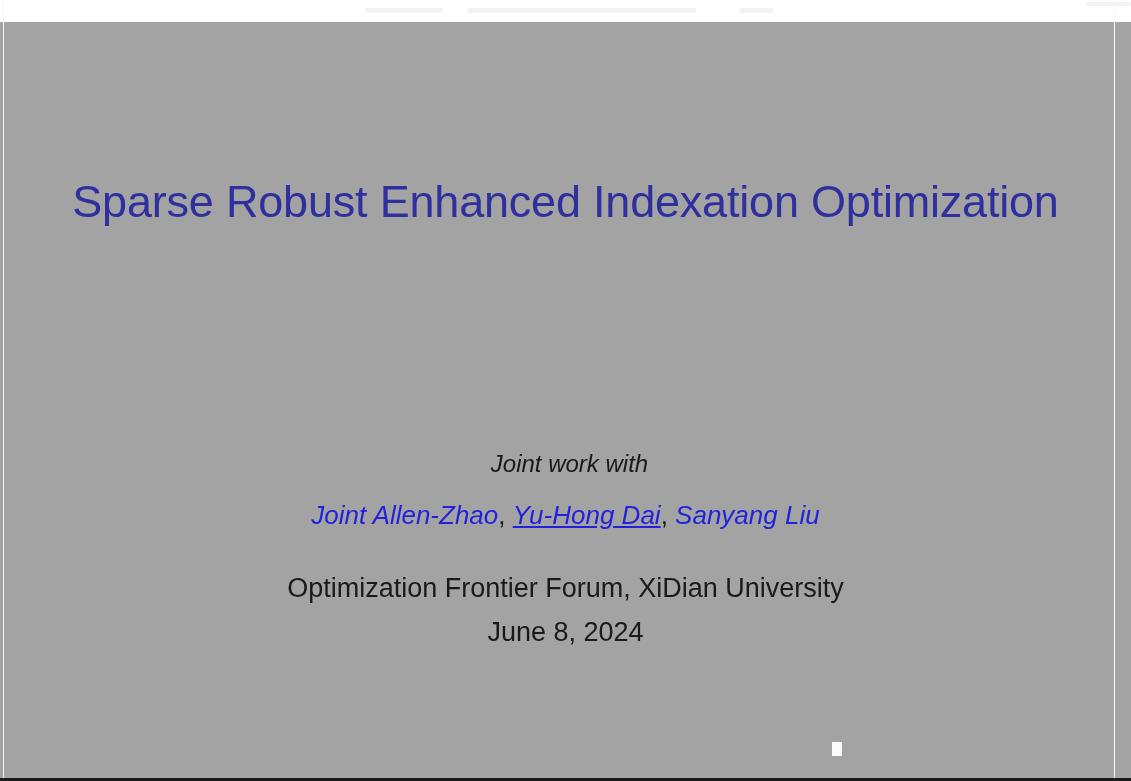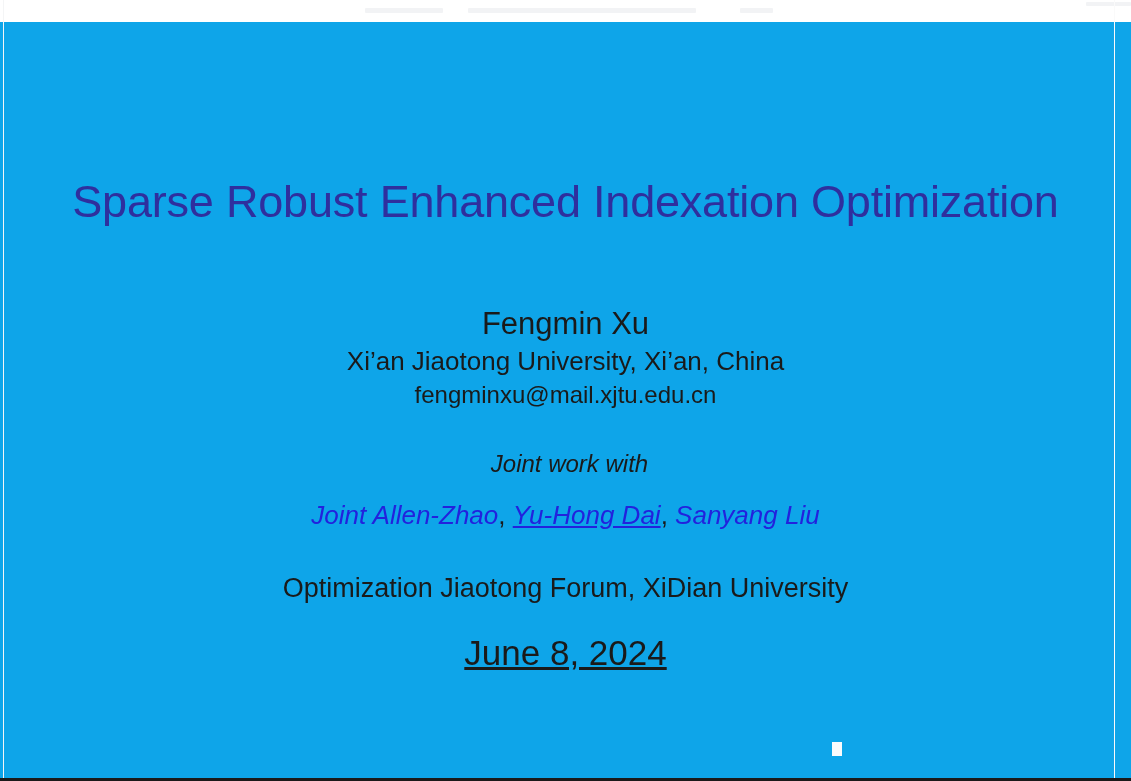--- a/index.html
+++ b/index.html
@@ -141,68 +141,62 @@
     left: 0;
     top: 572px;
     width: 1131px;
   }
   .venue-name {
     font-size: 27px;
     color: #1a1a1a;
     line-height: 1.2;
   }
   .venue-date {
-    font-size: 35px;
-    color: #1a1a1a;
-    line-height: 1.2;
-    margin-top: 28px;
-    text-decoration: underline;
+    font-size: 27px;
+    color: #1a1a1a;
+    line-height: 1.2;
+    margin-top: 12px;
   }
 
   .faint-mark {
     position: absolute;
     left: 832px;
     top: 742px;
     width: 10px;
     height: 14px;
     background: #fbfbfc;
   }
 </style>
 </head>
 <body>
 
-<div id="slide-root" style="background: #0ea5e9;">
+<div id="slide-root" style="background: #a3a3a3;">
 
   <div class="chrome-strip">
     <div class="chrome-bar b1" style="background: rgb(242, 243, 245);"></div>
     <div class="chrome-bar b2" style="background: rgb(242, 243, 245);"></div>
     <div class="chrome-bar b3" style="background: rgb(242, 243, 245);"></div>
     <div class="chrome-bar b4" style="background: rgb(242, 243, 245);"></div>
   </div>
 
   <div class="edge-line-left"></div>
   <div class="edge-line-right"></div>
 
   <div class="slide-content">
 
     <div class="slide-title" style="color: rgb(47, 47, 158);">Sparse Robust Enhanced Indexation Optimization</div>
 
-    <div class="author-block">
-      <div class="author-name">Fengmin Xu</div>
-      <div class="author-affiliation">Xi’an Jiaotong University, Xi’an, China</div>
-      <div class="author-email">fengminxu@mail.xjtu.edu.cn</div>
-    </div>
 
     <div class="joint-block">
       <div class="joint-label">Joint work with</div>
       <div class="collaborators"><span style="color: rgb(34, 34, 221);">Joint Allen-Zhao</span><span class="collab-sep">, </span><span style="color: rgb(34, 34, 221); text-decoration: underline;">Yu-Hong Dai</span><span class="collab-sep">, </span><span style="color: rgb(34, 34, 221); text-align: right;">Sanyang Liu</span></div>
     </div>
 
     <div class="venue-block">
-      <div class="venue-name">Optimization Jiaotong Forum, XiDian University</div>
+      <div class="venue-name">Optimization Frontier Forum, XiDian University</div>
       <div class="venue-date">June 8, 2024</div>
     </div>
 
   </div>
 
   <div class="faint-mark"></div>
   <div class="edge-line-bottom" style="background: rgb(26, 26, 26);"></div>
 
 </div>
 

